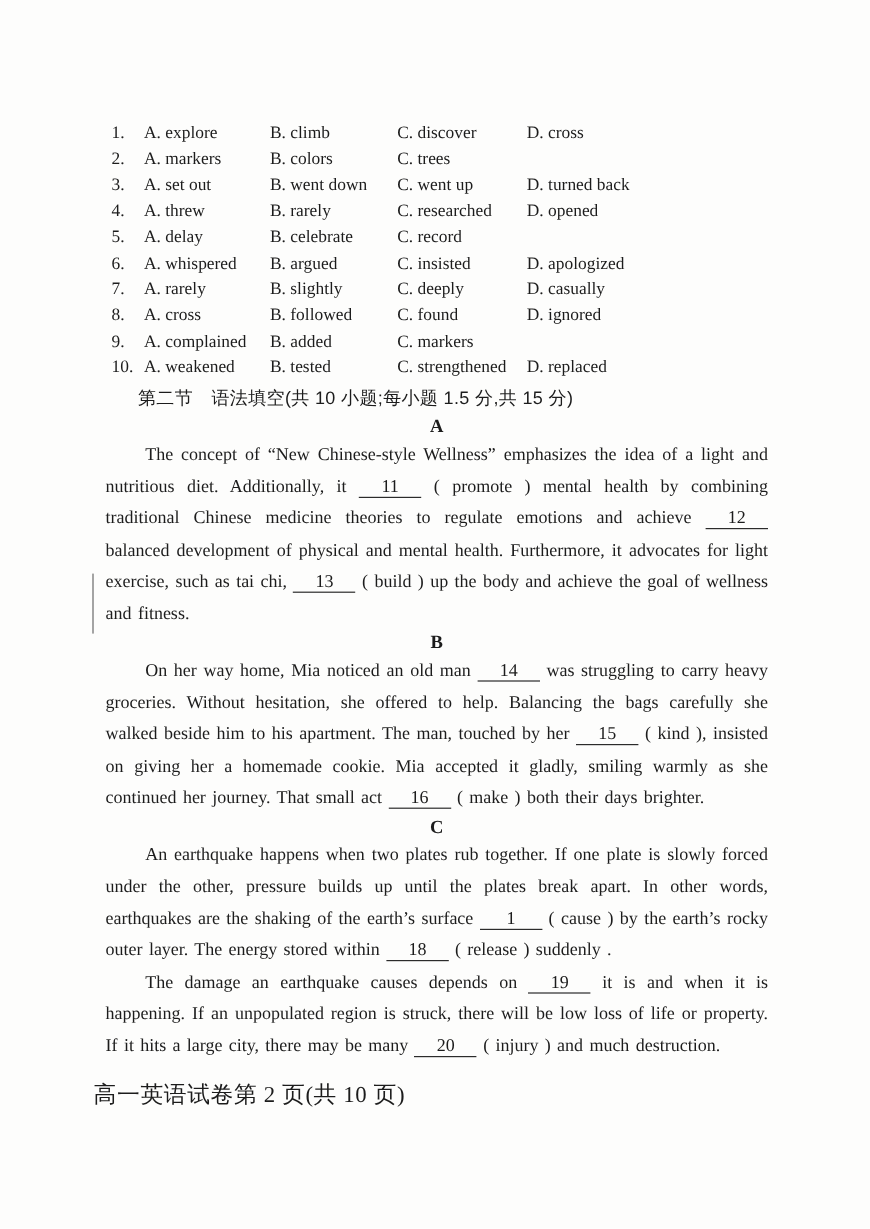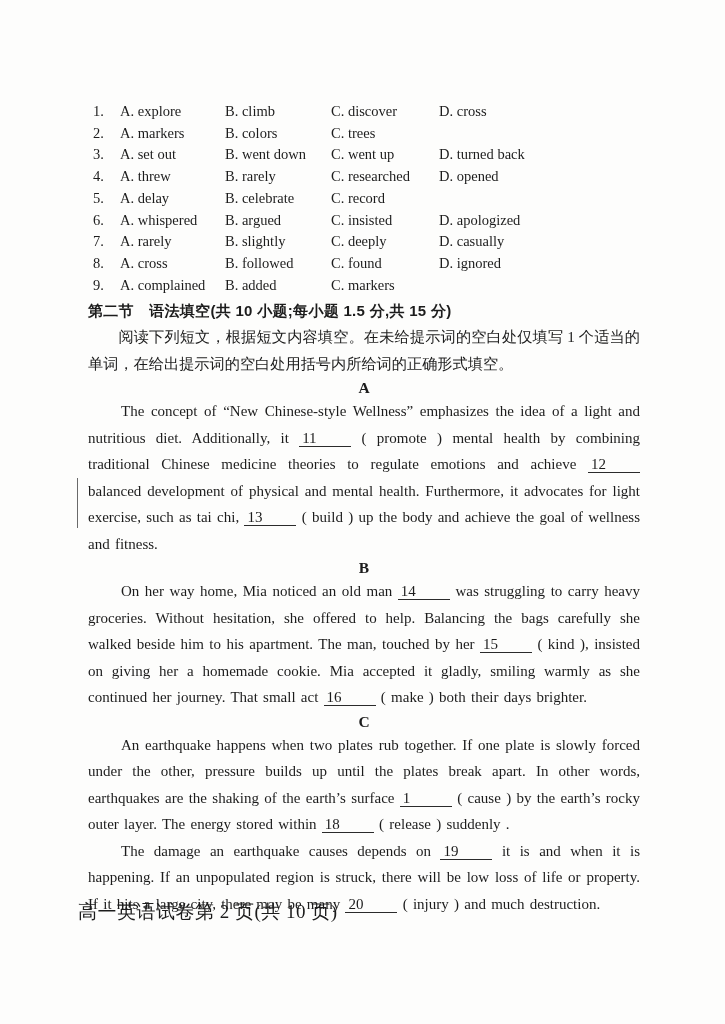--- a/index.html
+++ b/index.html
@@ -22,25 +22,26 @@
     display:grid;
     grid-template-columns:27px 105px 106px 108px auto;
     line-height:21.7px;
     font-size:14.5px;
     white-space:nowrap;
   }
   .choice-row .num{color:#1c1c1c;}
   
   .section-title{
     font-family:"Liberation Sans","DejaVu Sans",sans-serif;
-    font-weight:bold;
+    font-weight:normal;
     font-size:15px;
     line-height:25px;
     margin-top:2px;
     letter-spacing:0.3px;
+    margin-left:27px;
   }
   .instructions{
     margin:0;
     font-size:15.2px;
     line-height:27px;
     text-indent:2em;
     text-align:justify;
   }
   
   .passage-label{
@@ -56,20 +57,21 @@
     line-height:26.5px;
     text-indent:2.2em;
     text-align:justify;
     word-spacing:1.5px;
   }
   .blank{
     display:inline-block;
     min-width:46px;
     padding:0 3px;
     border-bottom:1px solid #2b2b2b;
+    text-align:center;
     text-indent:0;
     line-height:15px;
   }
   
   .footer{
     position:absolute;
     left:78px;top:899px;
     font-size:19px;
     letter-spacing:0.5px;
   }
@@ -141,24 +143,30 @@
           <span>B. followed</span>
           <span>C. found</span>
           <span>D. ignored</span>
         </div>
         <div class="choice-row">
           <span class="num">9.</span>
           <span>A. complained</span>
           <span>B. added</span>
           <span>C. markers</span>
         </div>
+        <div class="choice-row">
+          <span class="num">10.</span>
+          <span>A. weakened</span>
+          <span>B. tested</span>
+          <span>C. strengthened</span>
+          <span>D. replaced</span>
+        </div>
       </div>
 
     <div class="section-title">第二节　语法填空(共 10 小题;每小题 1.5 分,共 15 分)</div>
-    <p class="instructions">阅读下列短文，根据短文内容填空。在未给提示词的空白处仅填写 1 个适当的单词，在给出提示词的空白处用括号内所给词的正确形式填空。</p>
 
     <div id="passages">
         <div class="passage">
           <div class="passage-label">A</div>
           <p>The concept of “New Chinese-style Wellness” emphasizes the idea of a light and nutritious diet.  Additionally, it <span class="blank">11</span> ( promote )  mental health by combining traditional Chinese medicine theories to regulate emotions and achieve <span class="blank">12</span>  balanced development of physical and mental health.  Furthermore, it advocates for light exercise, such as tai chi, <span class="blank">13</span> ( build ) up the body and achieve the goal of wellness and fitness.</p>
         </div>
         <div class="passage">
           <div class="passage-label">B</div>
           <p>On her way home, Mia noticed an old man <span class="blank">14</span>  was struggling to carry heavy groceries.  Without hesitation, she offered to help.  Balancing the bags carefully she walked beside him to his apartment.  The man, touched by her <span class="blank">15</span> ( kind ),  insisted on giving her a homemade cookie.  Mia accepted it gladly, smiling warmly as she continued her journey.  That small act <span class="blank">16</span> ( make )  both their days brighter.</p>
         </div>

